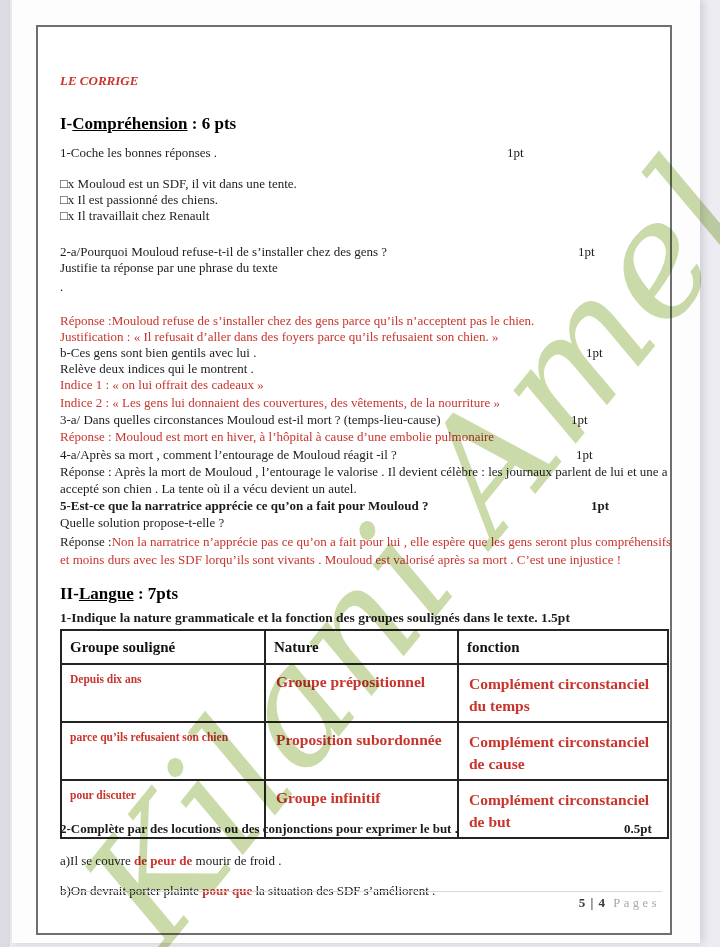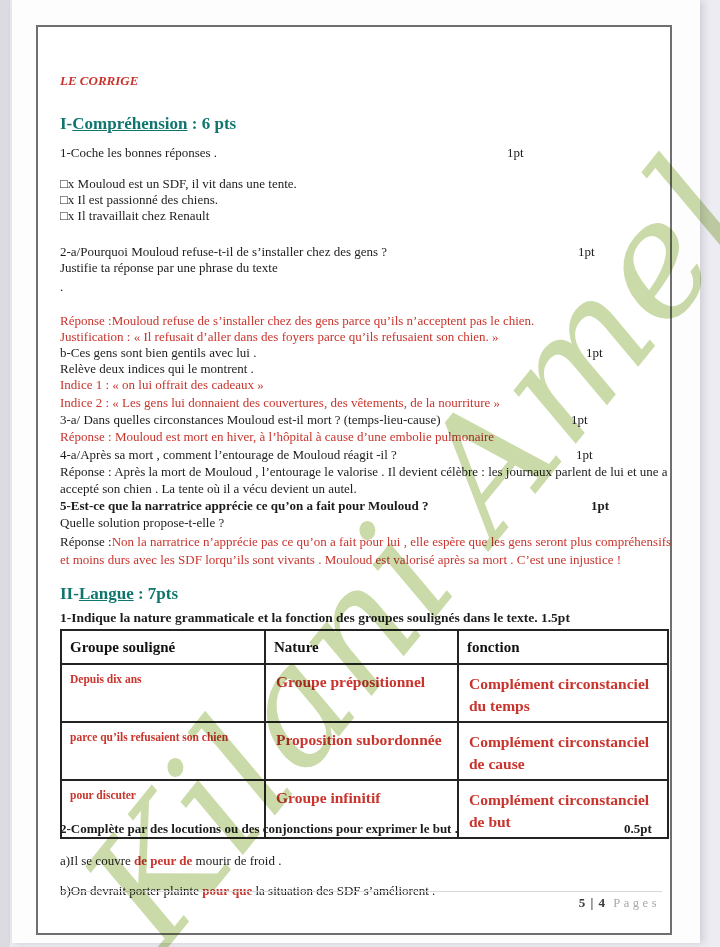--- a/index.html
+++ b/index.html
@@ -17,21 +17,21 @@
   .frame{
     position:absolute;left:24px;top:25px;width:632px;height:906px;
     border:2px solid #6f6f6f;background:#fff;
   }
   .content{position:absolute;left:0;top:0;right:0;bottom:0;}
   .line{position:absolute;left:22px;right:8px;font-size:13px;line-height:16px;white-space:nowrap;}
   .pt{position:absolute;top:0;font-size:13px;}
   .red{color:#c9342d;}
   .b{font-weight:bold;}
   .corrige{font-size:13px;font-weight:bold;font-style:italic;color:#c9342d;}
-  .h{font-size:17px;font-weight:bold;color:#0f766e;}
+  .h{font-size:17px;font-weight:bold;color:#000000;}
   .h .u{text-decoration:underline;}
   .cb-block .cbl{line-height:16px;}
   .subq{font-size:13.5px;font-weight:bold;}
   table.gram{
     position:absolute;left:22px;top:602px;width:607px;
     border-collapse:collapse;table-layout:fixed;
   }
   table.gram th, table.gram td{border:2px solid #232323;}
   table.gram th{
     text-align:left;font-size:15px;font-weight:bold;color:#111;

